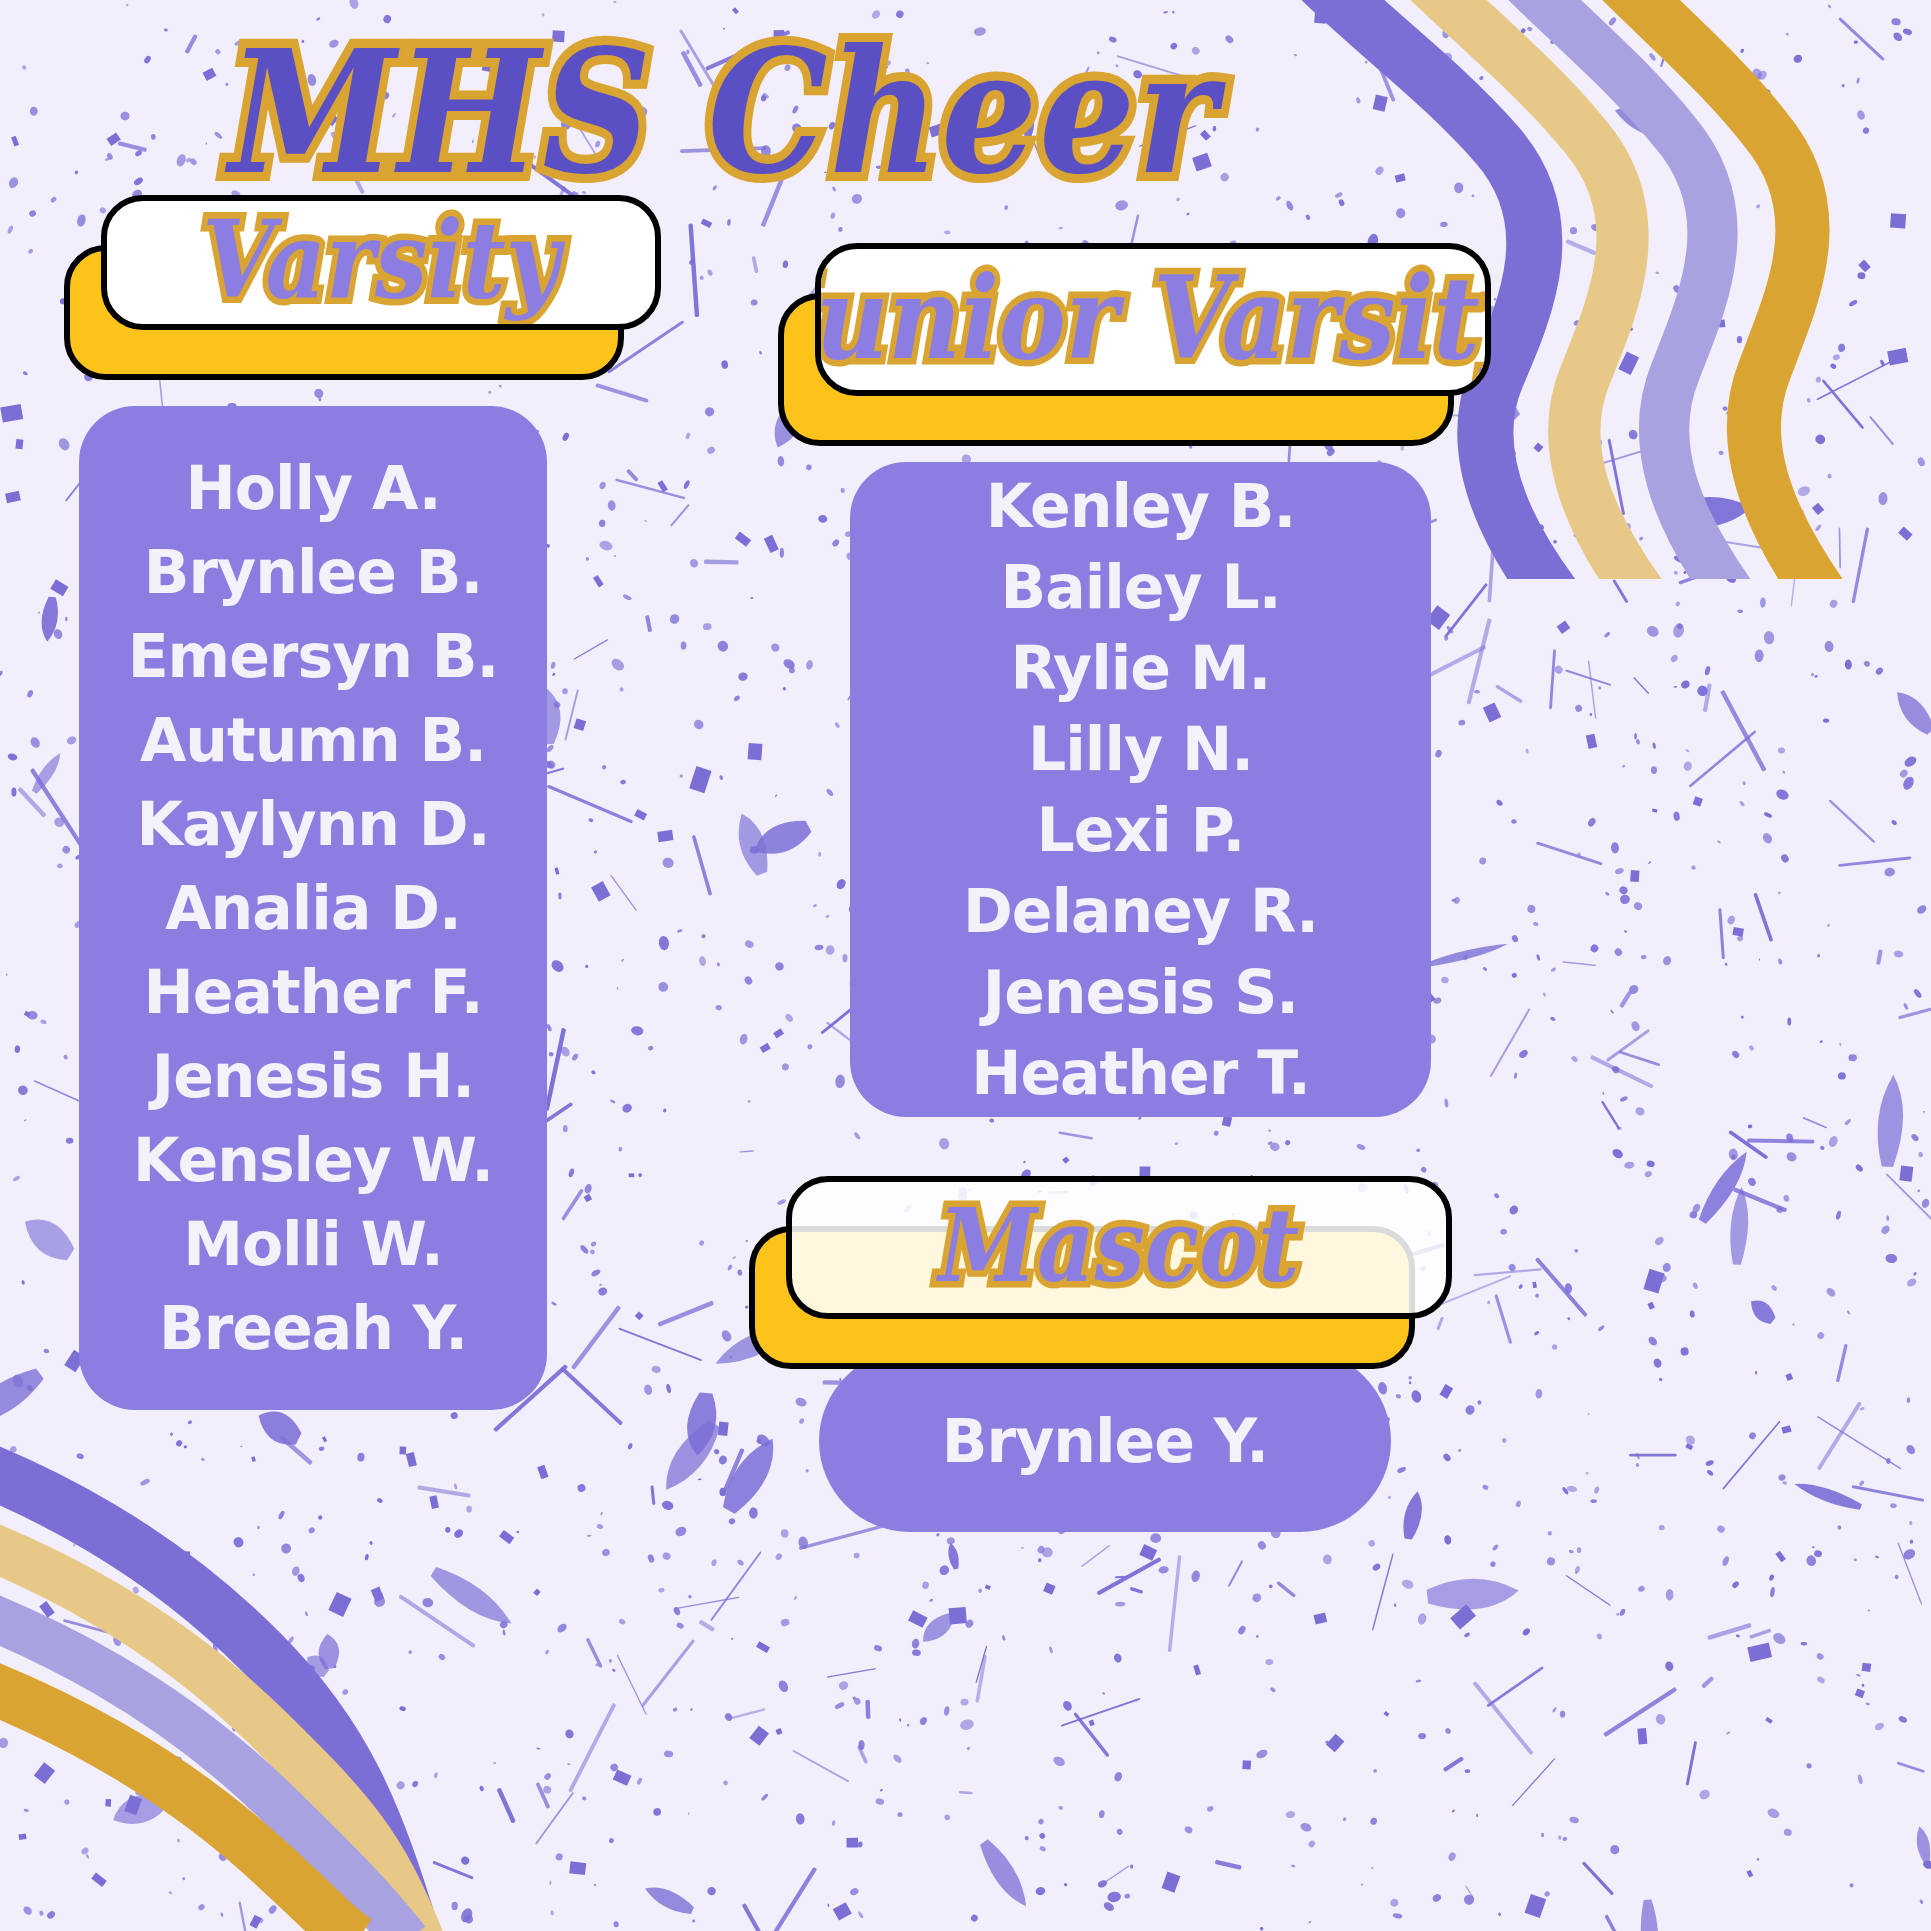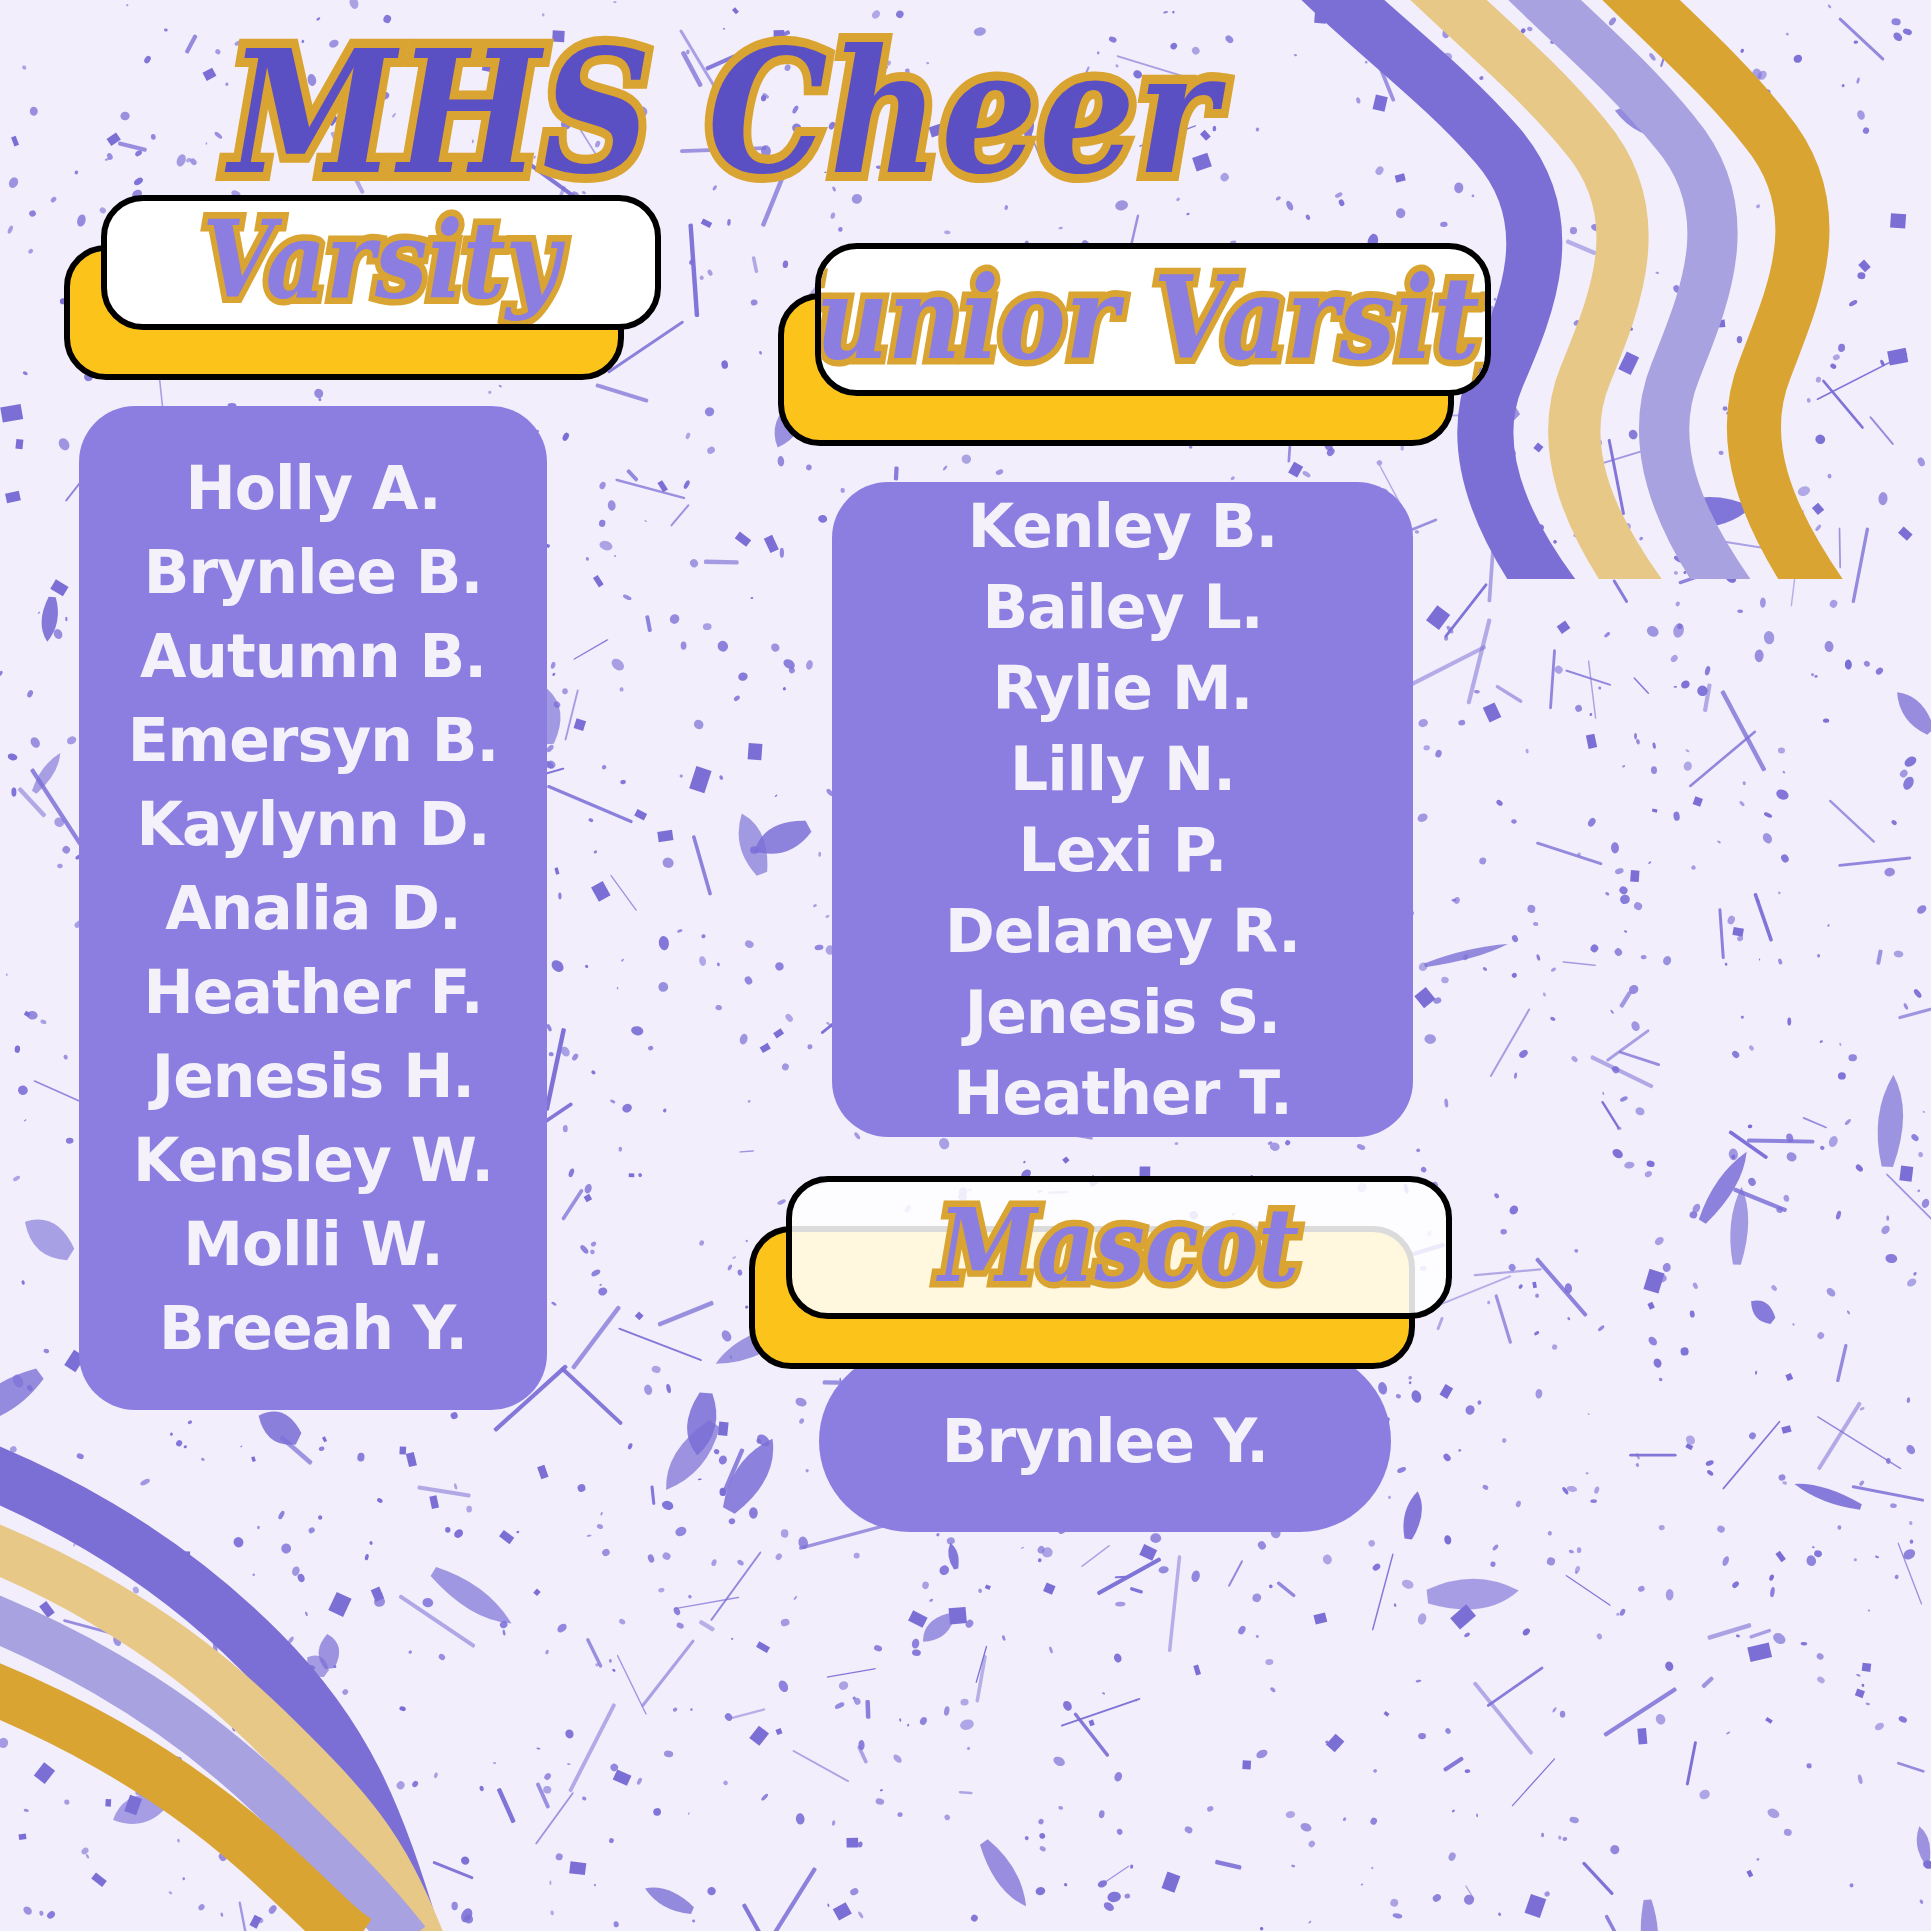--- a/index.html
+++ b/index.html
@@ -102,21 +102,21 @@
     color:#F4F1FB;
     font-family:"DejaVu Sans", sans-serif;
     font-weight:bold;
     text-align:center;
     white-space:nowrap;
     letter-spacing:-1px;
   }
   #roster-varsity{ left:79px; top:406px; width:468px; height:1004px; padding:13.5px 0; }
   #roster-varsity .name{ font-size:60px; line-height:84px; }
 
-  #roster-jv{ left:832px; top:462px; width:581px; height:655px; padding:9.7px 0;margin-top:20px; }
+  #roster-jv{ left:850px; top:462px; width:581px; height:655px; padding:9.7px 0; }
   #roster-jv .name{ font-size:60px; line-height:81px; }
 
   #roster-mascot{
     left:819px; top:1350px; width:572px; height:182px;
     border-radius:91px;
     justify-content:center;
   }
   #roster-mascot .name{ font-size:60px; line-height:68px; }
 
   
@@ -2145,22 +2145,22 @@
   <div class="banner" id="banner-varsity">
     <div class="shadowbox"></div>
     <div class="facebox">
       <span class="btext">Varsity</span>
     </div>
   </div>
 
   <div class="roster" id="roster-varsity">
     <div class="name">Holly A.</div>
     <div class="name">Brynlee B.</div>
+    <div class="name">Emersyn B.</div>
     <div class="name">Autumn B.</div>
-    <div class="name">Emersyn B.</div>
     <div class="name">Kaylynn D.</div>
     <div class="name">Analia D.</div>
     <div class="name">Heather F.</div>
     <div class="name">Jenesis H.</div>
     <div class="name">Kensley W.</div>
     <div class="name">Molli W.</div>
     <div class="name">Breeah Y.</div>
   </div>
 
   <div class="banner" id="banner-jv">

